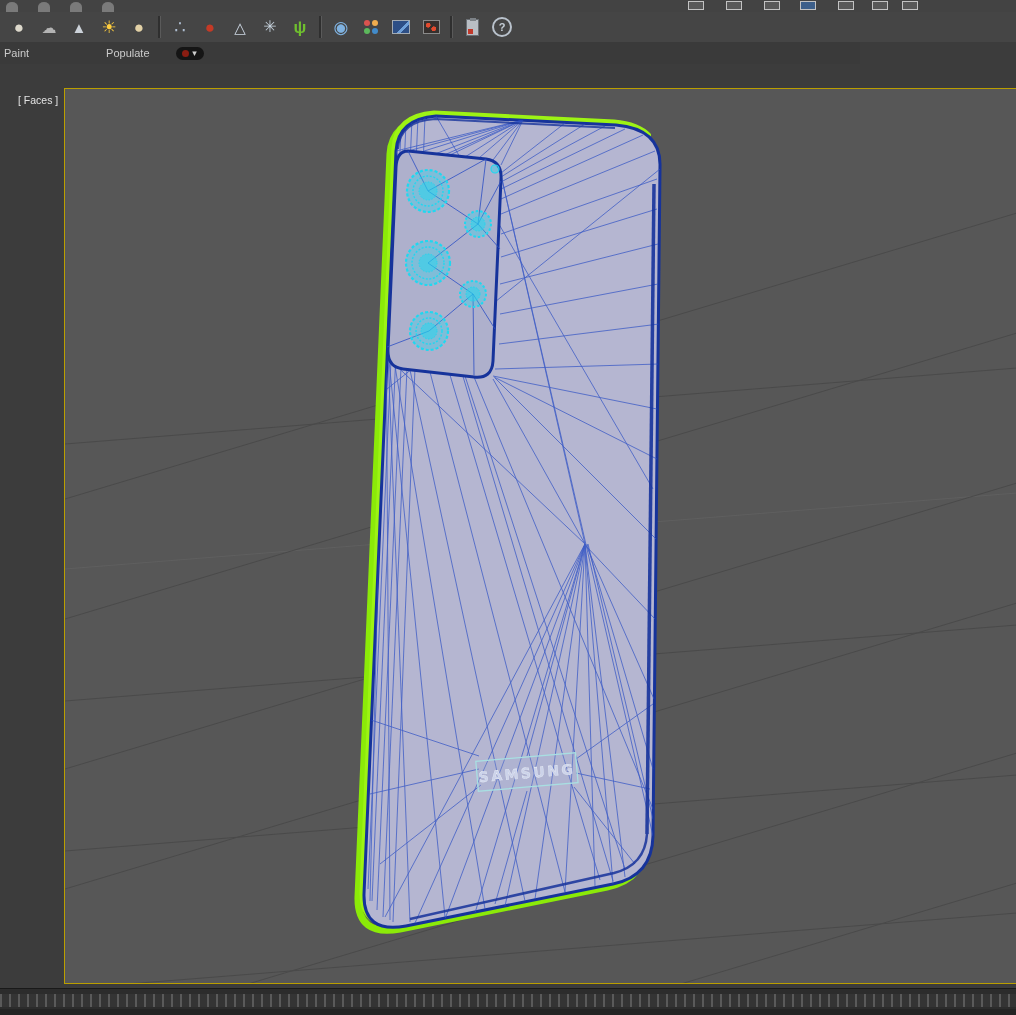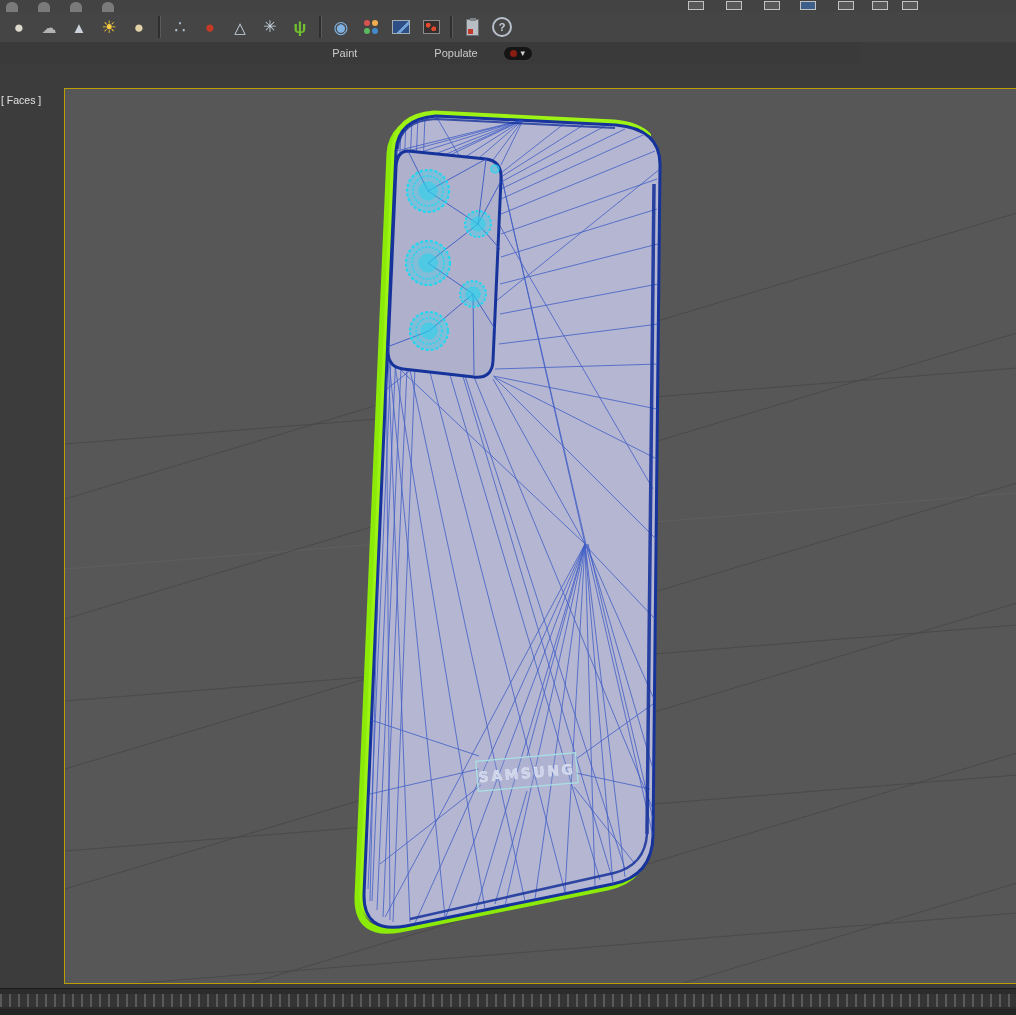--- a/index.html
+++ b/index.html
@@ -34,31 +34,31 @@
      radial-gradient(circle at 28% 35%,#e24a2e 2.2px,transparent 2.6px),
      radial-gradient(circle at 65% 65%,#e24a2e 2.2px,transparent 2.6px),#35302e;box-sizing:border-box;}
   .clip{position:relative;width:13px;height:17px;background:#b9bec4;border:1px solid #6a6f74;box-sizing:border-box;}
   .clip:before{content:"";position:absolute;left:3px;top:-2px;width:6px;height:3px;background:#7d8287;}
   .clip:after{content:"";position:absolute;left:1px;bottom:1px;width:5px;height:5px;background:#c0392b;}
   .q{width:16px;height:16px;border:2px solid #b9c2cc;border-radius:50%;color:#c6cfd8;
      font-size:11px;font-weight:bold;display:flex;align-items:center;justify-content:center;}
 
   
   .tabrow{position:absolute;left:0;top:42px;width:860px;height:22px;background:#3a3a3a;
-          display:flex;align-items:center;font-size:11px;color:#cbcbcb;justify-content:center;}
+          display:flex;align-items:center;font-size:11px;color:#cbcbcb;}
   .tab{padding:3px 6px 3px 3px;cursor:default;margin-left:40px;}
   .tab-paint{margin-left:1px;margin-right:28px;}
   .fly{margin-left:20px;width:28px;height:13px;background:#151515;border-radius:7px;
        display:flex;align-items:center;justify-content:center;gap:3px;}
   .fly .dot{width:7px;height:7px;border-radius:50%;background:#8a1d12;}
   .fly .arr{color:#cfcfcf;font-size:9px;line-height:1;}
 
   
   .main{position:absolute;left:0;top:64px;width:1016px;height:924px;background:#3c3c3c;}
-  .vplabel{position:absolute;left:1px;top:30px;font-size:10.5px;color:#e3e3e3;white-space:nowrap;}
+  .vplabel{position:absolute;left:18px;top:30px;font-size:10.5px;color:#e3e3e3;white-space:nowrap;}
   .viewport{position:absolute;left:64px;top:24px;width:952px;height:894px;background:#575757;
             border-left:1px solid #ba9e00;border-top:1px solid #ba9e00;border-bottom:1px solid #ba9e00;
             box-sizing:content-box;overflow:hidden;}
   .viewport svg{display:block;}
 
   
   .trackbar{position:absolute;left:0;top:988px;width:1016px;height:27px;background:#2c2c2c;border-top:1px solid #191919;box-sizing:border-box;}
   .ticks{position:absolute;left:0;top:5px;width:100%;height:13px;
          background:repeating-linear-gradient(90deg,#5a5a5a 0 2px,#343434 2px 9px);}
   .trackbar .base{position:absolute;left:0;bottom:0;width:100%;height:6px;background:#242424;}

